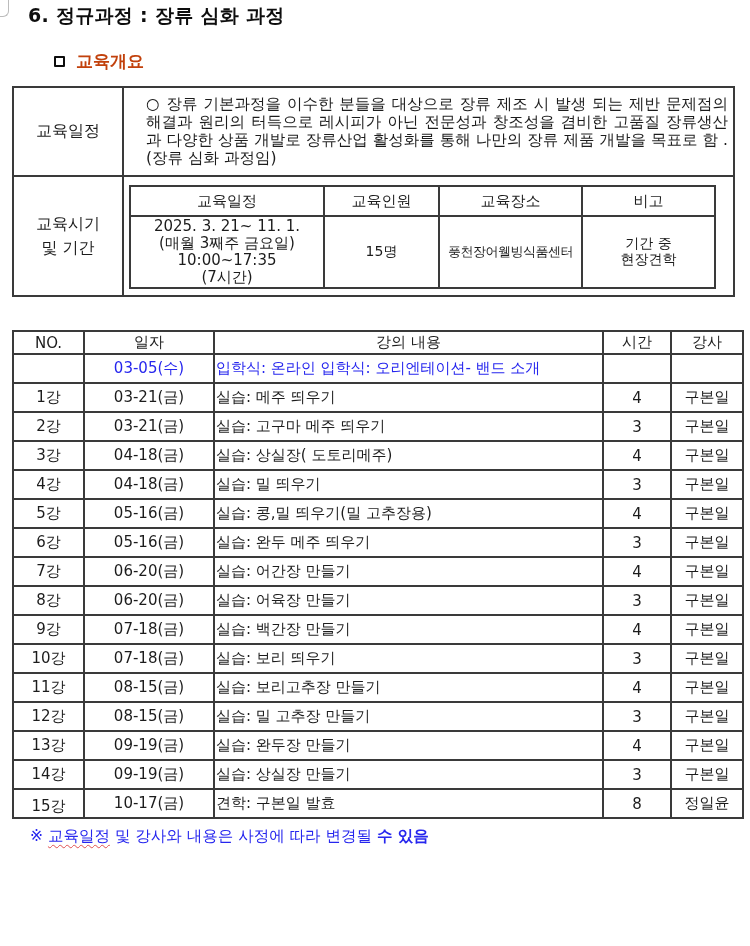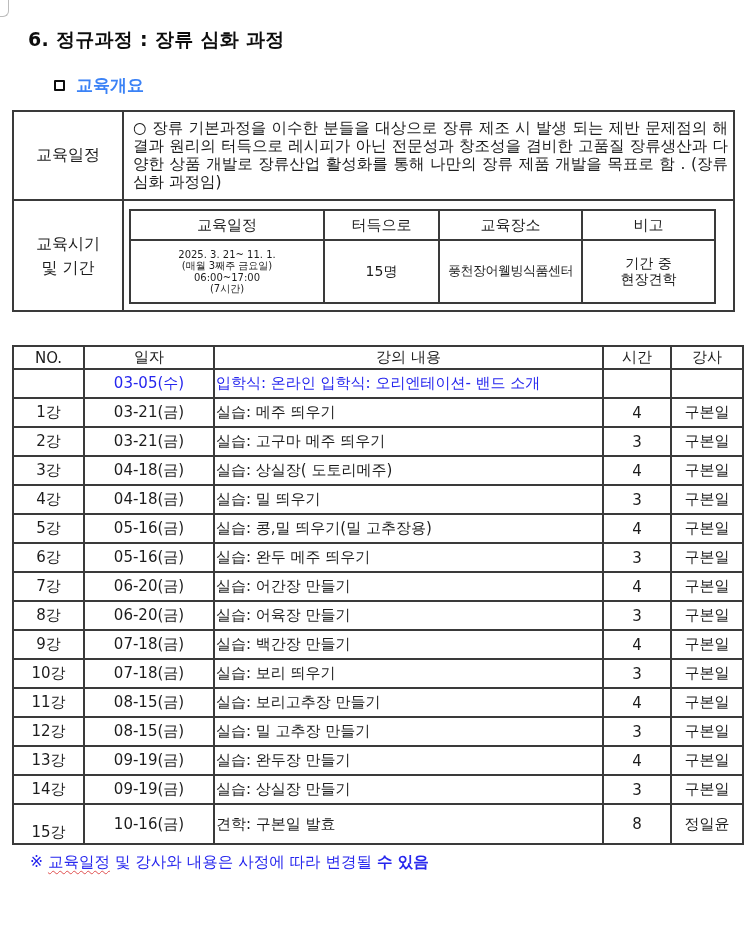--- a/index.html
+++ b/index.html
@@ -13,62 +13,62 @@
   body{
     width:750px;height:946px;background:#ffffff;position:relative;overflow:hidden;
     font-family:"DejaVu Sans","Liberation Sans",sans-serif;color:var(--ink);
   }
   .corner-artifact{
     position:absolute;top:0;left:0;width:9px;height:17px;
     border-right:1px solid #bcbcbc;border-bottom:1px solid #bcbcbc;
     border-bottom-right-radius:6px;
   }
   .doc-title{
-    font-size:19px;font-weight:bold;margin:27px 0 0 28px;color:#0d0d0d;letter-spacing:0.3px;
+    font-size:19px;font-weight:bold;margin:3px 0 0 28px;color:#0d0d0d;letter-spacing:0.3px;
   }
   .section-head{
     margin:21px 0 0 54px;display:flex;align-items:center;gap:11px;
-    font-size:17px;font-weight:bold;color:#3b82f6;
+    font-size:17px;font-weight:bold;color:#c2410c;
   }
   .square-icon{width:11px;height:11px;border:2.5px solid #0d0d0d;border-radius:1px;display:inline-block;flex:0 0 auto;}
 
   table{border-collapse:collapse;table-layout:fixed;}
   td,th{border:2px solid var(--border);overflow:hidden;}
 
   
   .tbl-overview{margin:13px 0 0 12px;width:723px;}
   .tbl-overview .label-cell{
     width:110px;text-align:center;vertical-align:middle;font-size:16px;font-weight:normal;
   }
   .goal-row{height:89px;}
   .period-row{height:110px;}
   .goal-cell{
-    padding:1px 5px 2px 9px;font-size:15.5px;line-height:1.17;
+    padding:1px 5px 2px 22px;font-size:15.5px;line-height:1.17;
     text-align:justify;word-break:break-all;vertical-align:middle;margin-left:14px;
   }
   .period-cell{vertical-align:middle;padding:0;}
   .period-label div{line-height:1.5;}
 
   .tbl-nested{width:585px;margin:8px 0 6px 5px;}
   .tbl-nested th{height:30px;font-weight:normal;font-size:15px;text-align:center;vertical-align:middle;}
   .tbl-nested td{height:63px;text-align:center;vertical-align:middle;font-size:13.5px;line-height:1.14;}
-  .tbl-nested .dates-cell{font-size:10px;}
+  .tbl-nested .dates-cell{font-size:15px;}
   .tbl-nested .place-cell{font-size:13px;letter-spacing:-0.5px;margin-left:42px;}
   .tbl-nested .people-cell,.tbl-nested .remark-cell{font-size:14px;}
 
   
   .tbl-lectures{margin:33px 0 0 12px;width:730px;}
   .tbl-lectures th{height:22px;font-weight:normal;font-size:15px;text-align:center;vertical-align:middle;margin-left:32px;}
   .tbl-lectures td{height:29px;font-size:15px;vertical-align:middle;}
   .c-no,.c-date,.c-hours,.c-inst{text-align:center;}
   .c-content{text-align:left;}
   .c-inst{font-size:14.5px;}
   tr.highlight td{color:var(--accent);}
   tbody tr:nth-child(n+2):nth-child(-n+15) .c-inst{vertical-align:bottom;padding-bottom:4px;}
-  tbody tr:nth-child(16) .c-no{vertical-align:top;padding-top:18px;}
+  tbody tr:nth-child(16) .c-no{vertical-align:top;padding-top:7px;}
   tbody tr:nth-child(17) .c-inst{vertical-align:top;padding-top:1px;}
 
   
   .footer-note{
     margin:7px 0 0 30px;font-size:15.5px;color:var(--accent);
   }
   .footer-note .wavy{
     text-decoration-line:underline;text-decoration-style:wavy;
     text-decoration-color:var(--squiggle);text-decoration-thickness:1px;
     text-underline-offset:3px;
@@ -106,31 +106,31 @@
       <table class="tbl-nested">
         <colgroup>
               <col style="width:194px">
               <col style="width:115px">
               <col style="width:143px">
               <col style="width:133px">
             </colgroup>
         <thead>
           <tr>
             <th>교육일정</th>
-            <th>터득으로</th>
+            <th>교육인원</th>
             <th>교육장소</th>
             <th>비고</th>
           </tr>
         </thead>
         <tbody>
           <tr>
             <td class="dates-cell">
               <div>2025. 3. 21~ 11. 1.</div>
               <div>(매월 3째주 금요일)</div>
-              <div>06:00~17:00</div>
+              <div>10:00~17:35</div>
               <div>(7시간)</div>
             </td>
             <td class="people-cell">15명</td>
             <td class="place-cell">풍천장어웰빙식품센터</td>
             <td class="remark-cell">
               <div>기간 중</div>
               <div>현장견학</div>
             </td>
           </tr>
         </tbody>
@@ -258,21 +258,21 @@
   </tr>
       <tr>
     <td class="c-no">14강</td>
     <td class="c-date">09-19(금)</td>
     <td class="c-content">실습: 상실장 만들기</td>
     <td class="c-hours">3</td>
     <td class="c-inst">구본일</td>
   </tr>
       <tr>
     <td class="c-no">15강</td>
-    <td class="c-date">10-16(금)</td>
+    <td class="c-date">10-17(금)</td>
     <td class="c-content">견학: 구본일 발효</td>
     <td class="c-hours">8</td>
     <td class="c-inst">정일윤</td>
   </tr>
     </tbody>
 </table>
 
 <div class="footer-note">
   <span>※</span>
   <span class="wavy">교육일정</span>

